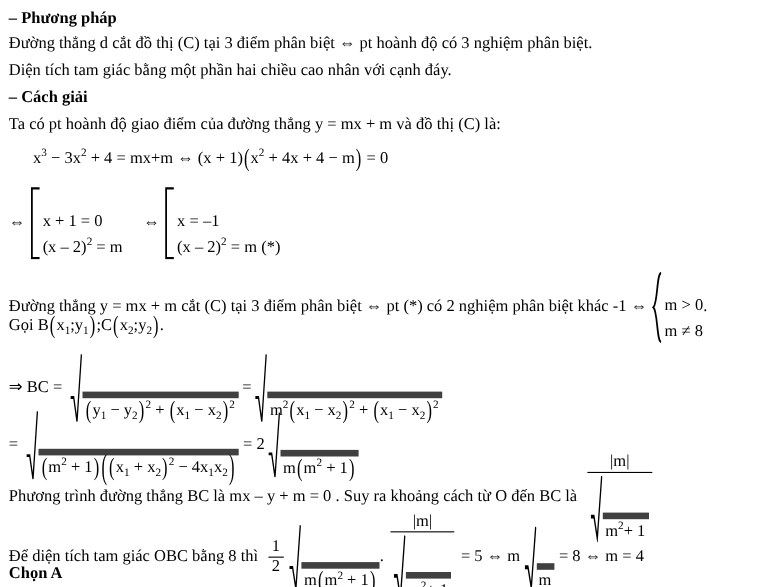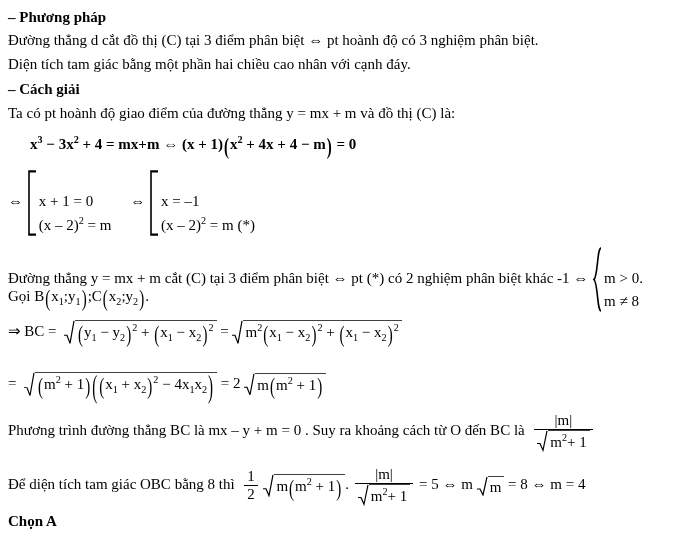--- a/index.html
+++ b/index.html
@@ -55,22 +55,23 @@
   }
   
   .sqrt {
     display: inline-block;
     vertical-align: middle;
     position: relative;
     padding-left: 11px;
   }
   .sqrt > .radicand {
     display: inline-block;
-    border-top: 1px solid #404040;
+    border-top: 6px solid #404040;
     padding: 1px 3px 0 2px;
+    margin-top: 36px;
   }
   .sqrt > .sign {
     position: absolute;
     left: 0;
     top: 0;
     bottom: 0;
     width: 11px;
   }
   .sqrt > .sign svg { display:block; height:100%; width:100%; }
   
@@ -111,21 +112,21 @@
   <div class="line bold" style="left:8px; top:8px;">– Phương pháp</div>
 
   <div class="line" style="left:8px; top:31px;">Đường thẳng d cắt đồ thị (C) tại 3 điểm phân biệt ⇔ pt hoành độ có 3 nghiệm phân biệt.</div>
 
   <div class="line" style="left:8px; top:55px;">Diện tích tam giác bằng một phần hai chiều cao nhân với cạnh đáy.</div>
 
   <div class="line bold" style="left:8px; top:80px;">– Cách giải</div>
 
   <div class="line" style="left:8px; top:104px;">Ta có pt hoành độ giao điểm của đường thẳng  y = mx + m  và đồ thị (C) là:</div>
 
-  <div class="line math" style="left:30px; top:134px;font-weight:bold;">
+  <div class="line math" style="left:30px; top:134px;">
     <span>x</span><sup>3</sup><span>&nbsp;−&nbsp;</span><span>3x</span><sup>2</sup>&nbsp;<span>+ 4 = mx+m ⇔</span>&nbsp;<span>(x + 1)</span><span class="pbig">(</span><span>x</span><sup>2</sup><span>&nbsp;+ 4x + 4 − m</span><span class="pbig">)</span><span>&nbsp;= 0</span>
   </div>
 
   <div class="line math" style="left:8px; top:170px;">
     <span>⇔</span>
     <span class="cases">
       <span class="brace">
         <svg viewBox="0 0 10 50" preserveAspectRatio="none">
             <path d="M9 1 L2 1 L2 49 L9 49" fill="none" stroke="#000" stroke-width="1.6"></path>
           </svg>

